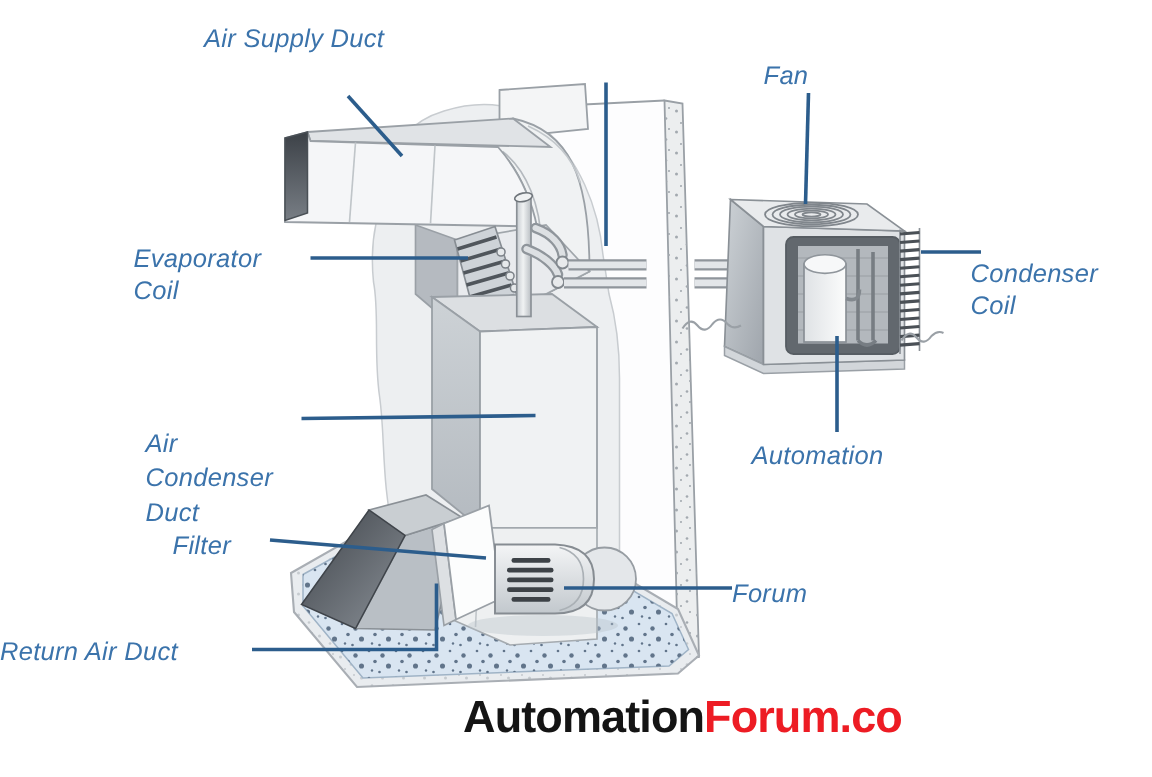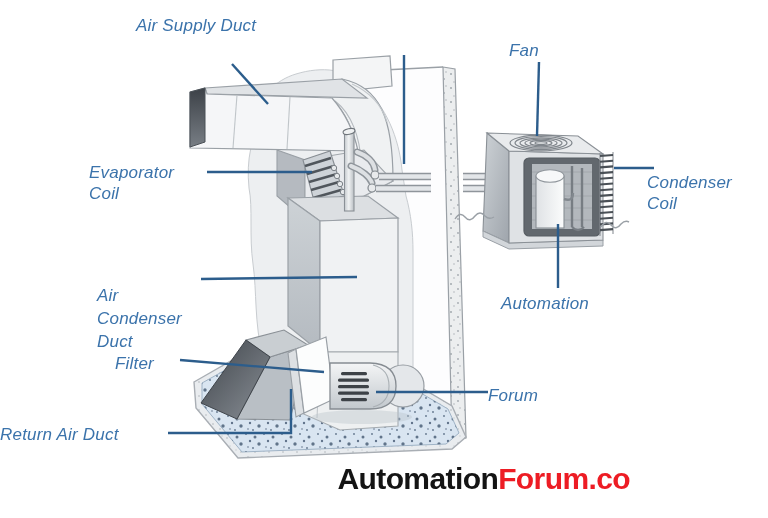--- a/index.html
+++ b/index.html
@@ -7,21 +7,21 @@
     position:relative;width:768px;height:518px;background:#ffffff;overflow:hidden;
     font-family:"Liberation Sans", sans-serif;
   }
   #art{position:absolute;left:0;top:0;}
   .lbl{
     position:absolute;color:#3b73ab;font-size:17px;line-height:21px;
     text-align:left;letter-spacing:.2px;white-space:nowrap;font-style:italic;
   }
   .lbl.three{line-height:23px;margin-top:40px;}
   #logo{
-    position:absolute;left:280px;top:462px;width:350px;text-align:right;
+    position:absolute;left:280px;top:462px;width:350px;text-align:center;
     font-size:30px;font-weight:bold;letter-spacing:-0.6px;white-space:nowrap;
   }
   #logo .black{color:#141414;}
   #logo .red{color:#ed1c24;}
 </style>
 </head>
 <body>
 
 <div id="stage">
 

